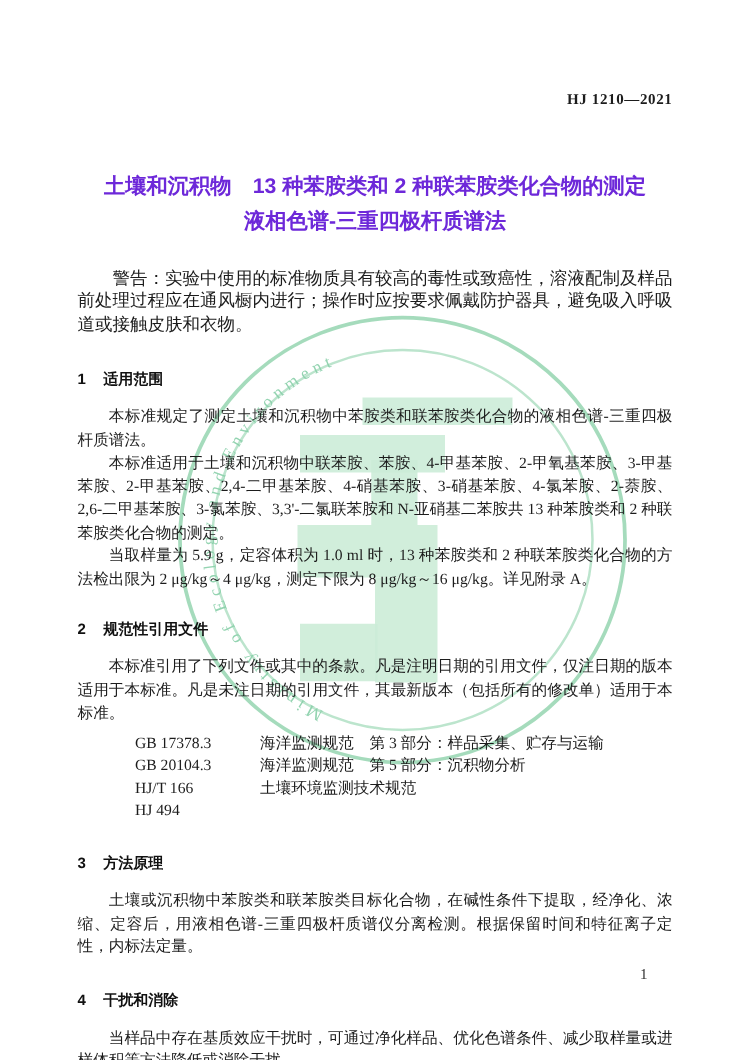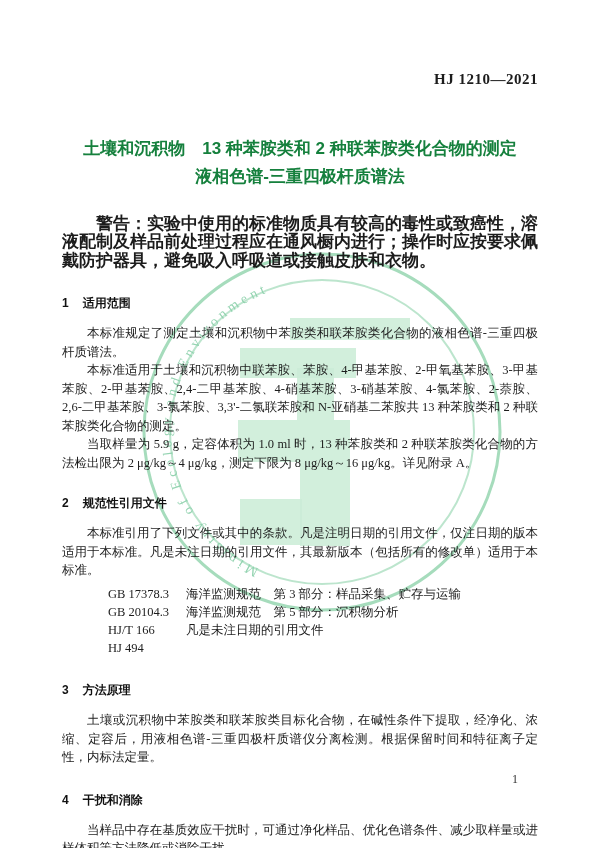--- a/index.html
+++ b/index.html
@@ -8,46 +8,46 @@
     width:600px;height:848px;
     margin:0 auto;
     background:#ffffff;
     font-family:"Liberation Serif","DejaVu Serif",serif;
     font-size:12.5px;line-height:18.5px;color:#1c1c1c;
     overflow:hidden;
   }
   .content{position:relative;z-index:2;padding:0 62px;}
   .doc-code{
     display:block;margin-top:70px;text-align:right;
-    font-weight:bold;font-size:15px;letter-spacing:.5px;
+    font-weight:bold;font-size:12px;letter-spacing:.5px;
   }
   .title{
     margin-top:46px;text-align:center;
     font-family:"Liberation Sans","DejaVu Sans",sans-serif;
-    font-weight:bold;font-size:17px;line-height:28px;color:#15803d;
+    font-weight:bold;font-size:17px;line-height:28px;color:#6d28d9;
   }
   .warning{
-    margin-top:24px;font-weight:bold;text-indent:2em;text-align:justify;
-    font-size:17px;line-height:18.5px;
+    margin-top:24px;font-weight:normal;text-indent:2em;text-align:justify;
+    font-size:14px;line-height:18.5px;
   }
   .sec-head{
     margin-top:0;font-family:"Liberation Sans","DejaVu Sans",sans-serif;
     font-weight:bold;font-size:12px;line-height:18px;color:#111;
   }
   .sec-head .num{margin-right:14px;}
   .sec1{margin-top:24px;}
   .sec2{margin-top:22px;}
   .sec3{margin-top:24px;}
   .sec4{margin-top:24px;}
   .para{margin:0;text-indent:2em;text-align:justify;}
   .para-group{margin-top:12px;}
   .ref-table{margin-top:5px;padding-left:26px;}
   .ref-row{display:flex;line-height:18.2px;}
   .ref-code{width:78px;flex:0 0 78px;margin-left:20px;}
-  .ref-title{flex:1;}
+  .ref-title{flex:1;margin-left:22px;}
   .page-number{
     position:absolute;left:512px;top:770px;z-index:2;
     font-size:12px;color:#333;
   }
   .seal{
     position:absolute;left:122px;top:232px;width:400px;height:400px;
     z-index:1;pointer-events:none;
   }
 </style>
 </head>
@@ -109,21 +109,21 @@
         <div class="ref-row">
           <span class="ref-code">GB 17378.3</span>
           <span class="ref-title">海洋监测规范　第 3 部分：样品采集、贮存与运输</span>
         </div>
         <div class="ref-row">
           <span class="ref-code">GB 20104.3</span>
           <span class="ref-title">海洋监测规范　第 5 部分：沉积物分析</span>
         </div>
         <div class="ref-row">
           <span class="ref-code">HJ/T 166</span>
-          <span class="ref-title">凡是未注日期的引用文件</span>
+          <span class="ref-title">土壤环境监测技术规范</span>
         </div>
         <div class="ref-row">
           <span class="ref-code">HJ 494</span>
         </div>
       </div>
     </div>
 
     <div class="sec3">
       <div class="sec-head">
         <span class="num">3</span><span>方法原理</span>

